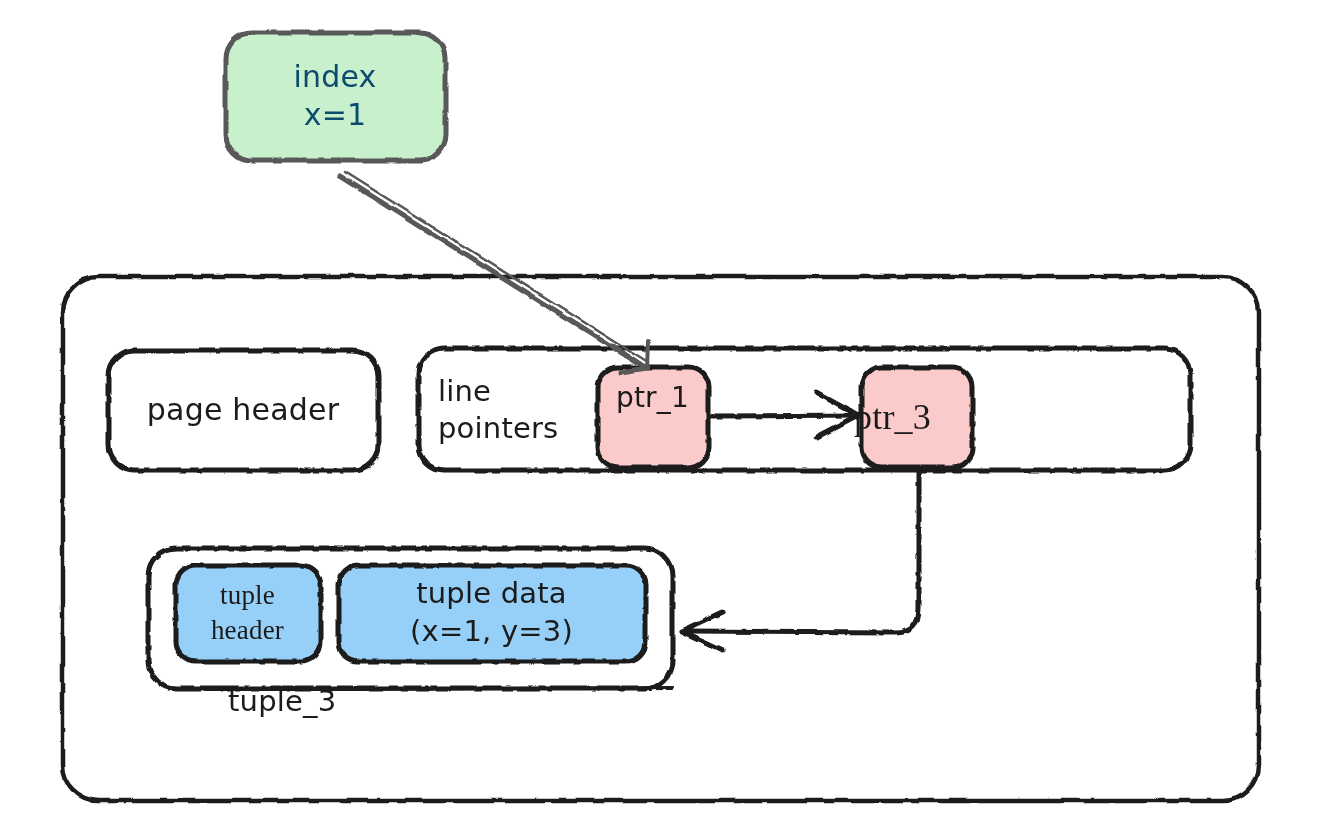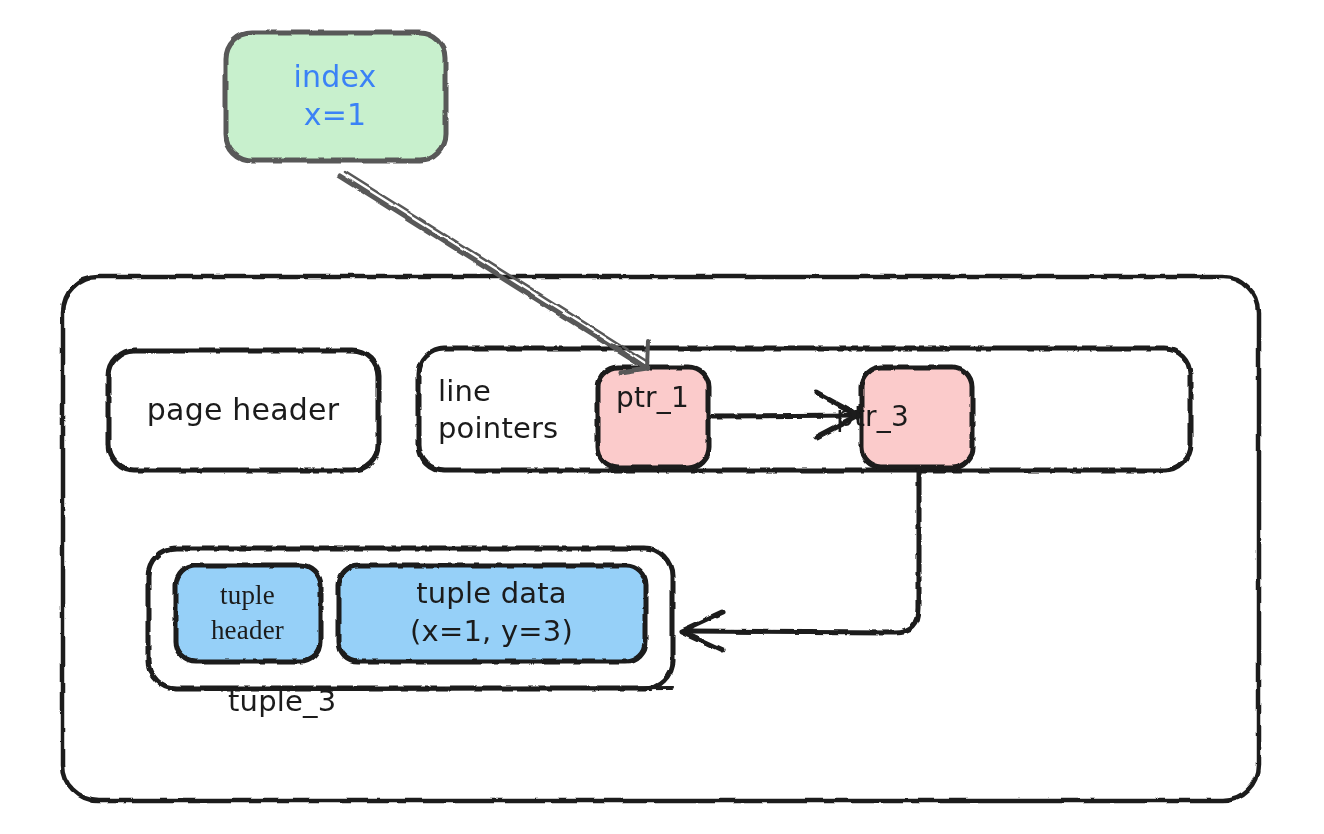--- a/index.html
+++ b/index.html
@@ -28,28 +28,28 @@
     align-items: center;
     justify-content: center;
     text-align: center;
     color: #1b1b1b;
     font-family: "DejaVu Sans", sans-serif;
     line-height: 1.28;
     white-space: pre-line;
     pointer-events: none;
     letter-spacing: 0.2px;
   }
-  .lbl-index      { left: 225px; top: 32px;  width: 220px; height: 128px; font-size: 30px; color:#3b82f6; }
+  .lbl-index      { left: 225px; top: 32px;  width: 220px; height: 128px; font-size: 30px; color:#0c4a6e; }
   .lbl-pageheader { left: 108px; top: 350px; width: 270px; height: 120px; font-size: 30px; }
   .lbl-linepointers {
     left: 438px; top: 363px; width: 150px; height: 94px;
     justify-content: flex-start; text-align: left; font-size: 29px;
   }
   .lbl-ptr1       { left: 597px; top: 348px; width: 111px; height: 100px; font-size: 28px; }
-  .lbl-ptr3       { left: 817px; top: 367px; width: 111px; height: 100px; font-size: 28px; }
+  .lbl-ptr3       { left: 837px; top: 367px; width: 111px; height: 100px; font-size: 36px; font-family: Liberation Serif, serif; }
   .lbl-tupleheader{ left: 175px; top: 565px; width: 145px; height: 95px; font-size: 27px; font-family: Liberation Serif, serif; }
   .lbl-tupledata  { left: 338px; top: 565px; width: 307px; height: 95px; font-size: 29px; }
   .lbl-tuplename  { left: 228px; top: 684px; width: 140px; height: 36px; font-size: 29px; justify-content:flex-start; }
 </style>
 </head>
 <body>
 
 <div id="canvas">
 
   <svg class="layer" viewBox="0 0 1324 834">

